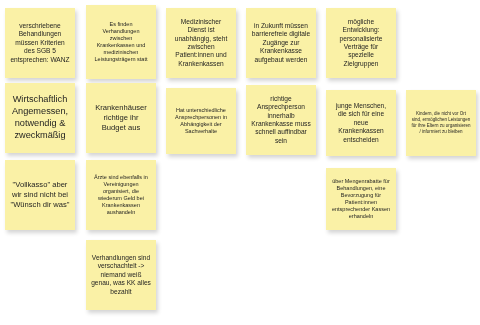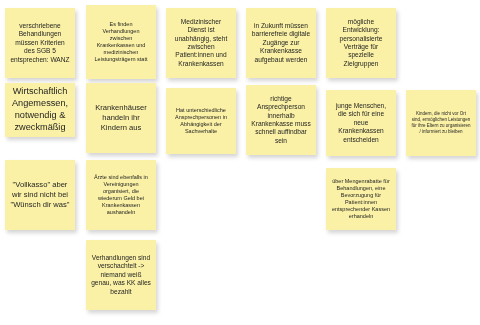--- a/index.html
+++ b/index.html
@@ -65,25 +65,25 @@
     </div>
     <div class="note fs-md" style="left: 166px; top: 8px; width: 70px; height: 70px; background: rgb(250, 241, 166); color: rgb(31, 31, 31);">
       <span class="txt">Medizinischer Dienst ist unabhängig, steht zwischen Patient:innen und Krankenkassen</span>
     </div>
     <div class="note fs-md" style="left: 246px; top: 8px; width: 70px; height: 70px; background: rgb(250, 241, 166); color: rgb(31, 31, 31);">
       <span class="txt">in Zukunft müssen barrierefreie digitale Zugänge zur Krankenkasse aufgebaut werden</span>
     </div>
     <div class="note fs-md" style="left: 326px; top: 8px; width: 70px; height: 70px; background: rgb(250, 241, 166); color: rgb(31, 31, 31);">
       <span class="txt">mögliche Entwicklung: personalisierte Verträge für spezielle Zielgruppen</span>
     </div>
-    <div class="note fs-xl" style="left: 5px; top: 83px; width: 70px; height: 54px; background: rgb(250, 241, 166); color: rgb(31, 31, 31);">
+    <div class="note fs-xl" style="left: 5px; top: 83px; width: 70px; height: 70px; background: rgb(250, 241, 166); color: rgb(31, 31, 31);">
       <span class="txt">Wirtschaftlich Angemessen, notwendig &amp; zweckmäßig</span>
     </div>
     <div class="note fs-lg" style="left: 86px; top: 83px; width: 70px; height: 70px; background: rgb(250, 241, 166); color: rgb(31, 31, 31);">
-      <span class="txt">Krankenhäuser handeln ihr Kindern aus</span>
+      <span class="txt">Krankenhäuser richtige ihr Budget aus</span>
     </div>
     <div class="note fs-sm" style="left: 166px; top: 88px; width: 70px; height: 66px; background: rgb(250, 241, 166); color: rgb(31, 31, 31);">
       <span class="txt">Hat unterschiedliche Ansprechpersonen in Abhängigkeit der Sachverhalte</span>
     </div>
     <div class="note fs-md" style="left: 246px; top: 85px; width: 70px; height: 70px; background: rgb(250, 241, 166); color: rgb(31, 31, 31);">
       <span class="txt">richtige Ansprechperson innerhalb Krankenkasse muss schnell auffindbar sein</span>
     </div>
     <div class="note fs-md" style="left: 326px; top: 90px; width: 70px; height: 66px; background: rgb(250, 241, 166); color: rgb(31, 31, 31);">
       <span class="txt">junge Menschen, die sich für eine neue Krankenkassen entscheiden</span>
     </div>

